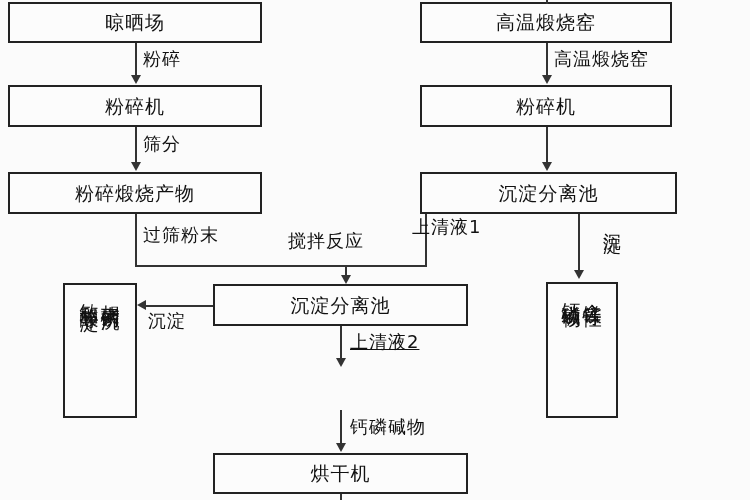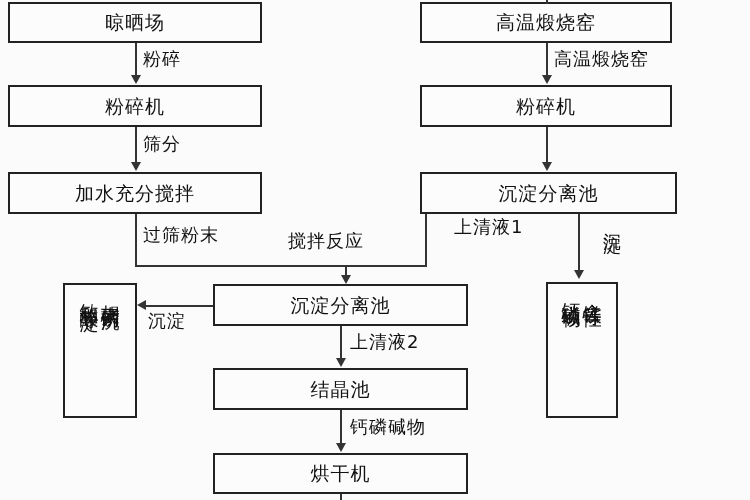--- a/index.html
+++ b/index.html
@@ -96,34 +96,31 @@
 
   <div class="box" style="left:8px;top:85px;width:254px;height:42px;">
     <span>粉碎机</span>
   </div>
 
   <div class="box" style="left:420px;top:85px;width:252px;height:42px;">
     <span>粉碎机</span>
   </div>
 
   <div class="box" style="left:8px;top:172px;width:254px;height:42px;">
-    <span>加水充分搅拌</span>
+    <span>粉碎煅烧产物</span>
   </div>
 
   <div class="box" style="left:420px;top:172px;width:257px;height:42px;">
     <span>沉淀分离池</span>
   </div>
 
   <div class="box" style="left:213px;top:284px;width:255px;height:42px;">
     <span>沉淀分离池</span>
   </div>
 
-  <div class="box" style="left:213px;top:368px;width:255px;height:42px;">
-    <span>结晶池</span>
-  </div>
 
   <div class="box" style="left:213px;top:453px;width:255px;height:41px;">
     <span>烘干机</span>
   </div>
 
   <div class="vbox" style="left:63px;top:283px;width:74px;height:135px;">
     <span class="vcol">胡素磷钙沉</span>
     <span class="vcol">敏和酸等淀</span>
   </div>
 
@@ -148,37 +145,37 @@
 
   <div class="vline" style="left:546px;top:127px;height:36px;"></div>
   <div class="arrow-down" style="left:542px;top:162px;"></div>
 
   <div class="vline" style="left:135px;top:214px;height:52px;"></div>
   <div class="hline" style="left:135px;top:265px;width:210px;"></div>
   <div class="elabel" style="left:143px;top:218px;margin-top:8px;">过筛粉末</div>
 
   <div class="vline" style="left:425px;top:214px;height:52px;"></div>
   <div class="hline" style="left:345px;top:265px;width:82px;"></div>
-  <div class="elabel" style="left:454px;top:218px;text-align:center;">上清液1</div>
+  <div class="elabel" style="left:412px;top:218px;text-align:center;">上清液1</div>
 
   <div class="vline" style="left:345px;top:265px;height:12px;"></div>
   <div class="arrow-down" style="left:341px;top:275px;"></div>
   <div class="elabel" style="left:288px;top:232px;">搅拌反应</div>
 
   <div class="vline" style="left:578px;top:214px;height:58px;"></div>
   <div class="arrow-down" style="left:574px;top:270px;"></div>
   <div class="elabel vert" style="left:602px;top:219px;">沉淀</div>
 
   <div class="hline" style="left:146px;top:305px;width:67px;"></div>
   <div class="arrow-left" style="left:137px;top:300px;"></div>
   <div class="elabel" style="left:148px;top:312px;">沉淀</div>
 
   <div class="vline" style="left:340px;top:326px;height:33px;"></div>
   <div class="arrow-down" style="left:336px;top:358px;"></div>
-  <div class="elabel" style="left:350px;top:333px;">上清液2</div>
+  <div class="elabel" style="left:350px;top:333px;text-decoration:underline;">上清液2</div>
 
   <div class="vline" style="left:340px;top:410px;height:33px;"></div>
   <div class="arrow-down" style="left:336px;top:443px;"></div>
   <div class="elabel" style="left:350px;top:418px;">钙磷碱物</div>
 
   <div class="vline" style="left:340px;top:494px;height:6px;"></div>
 
 </div>
 
 </body></html>

